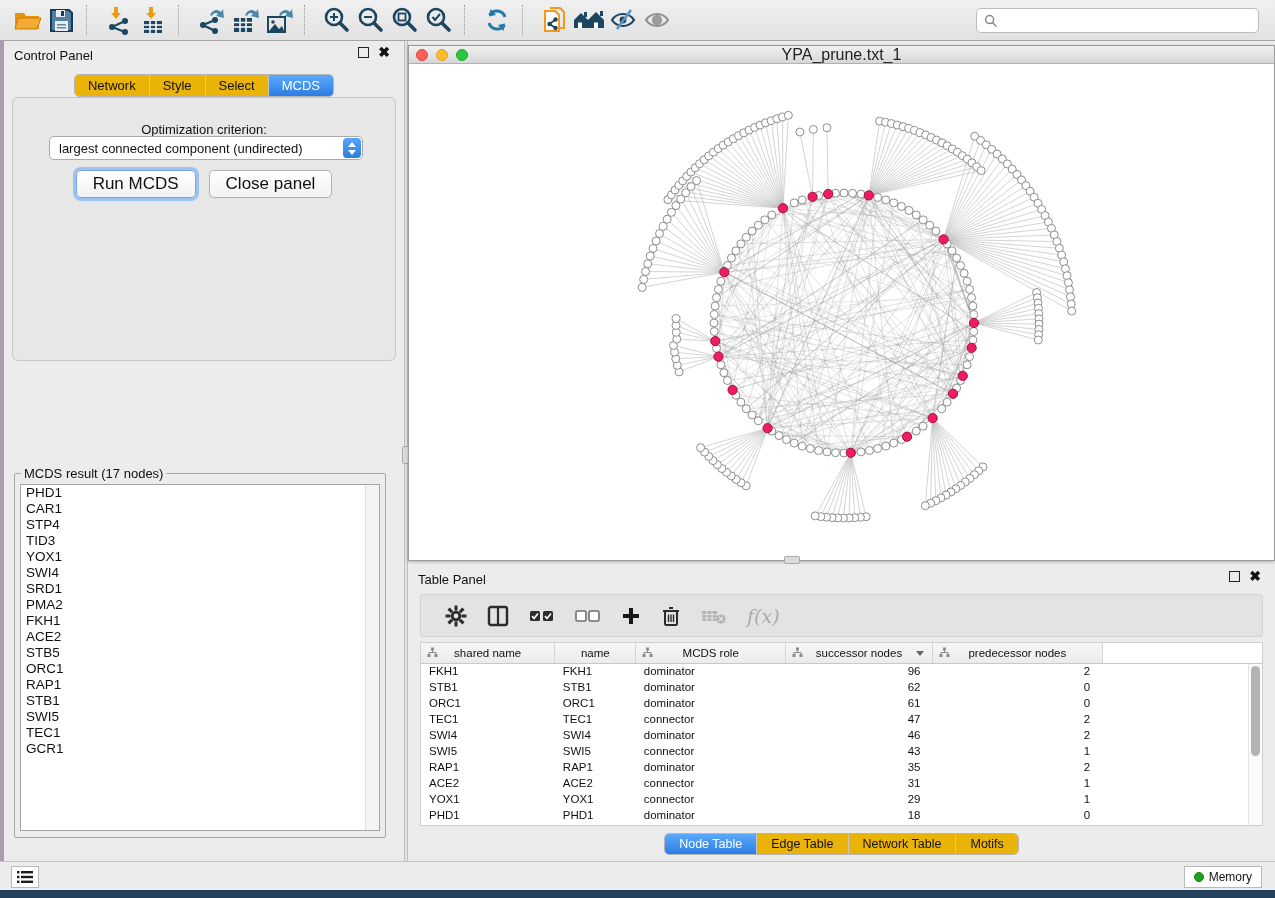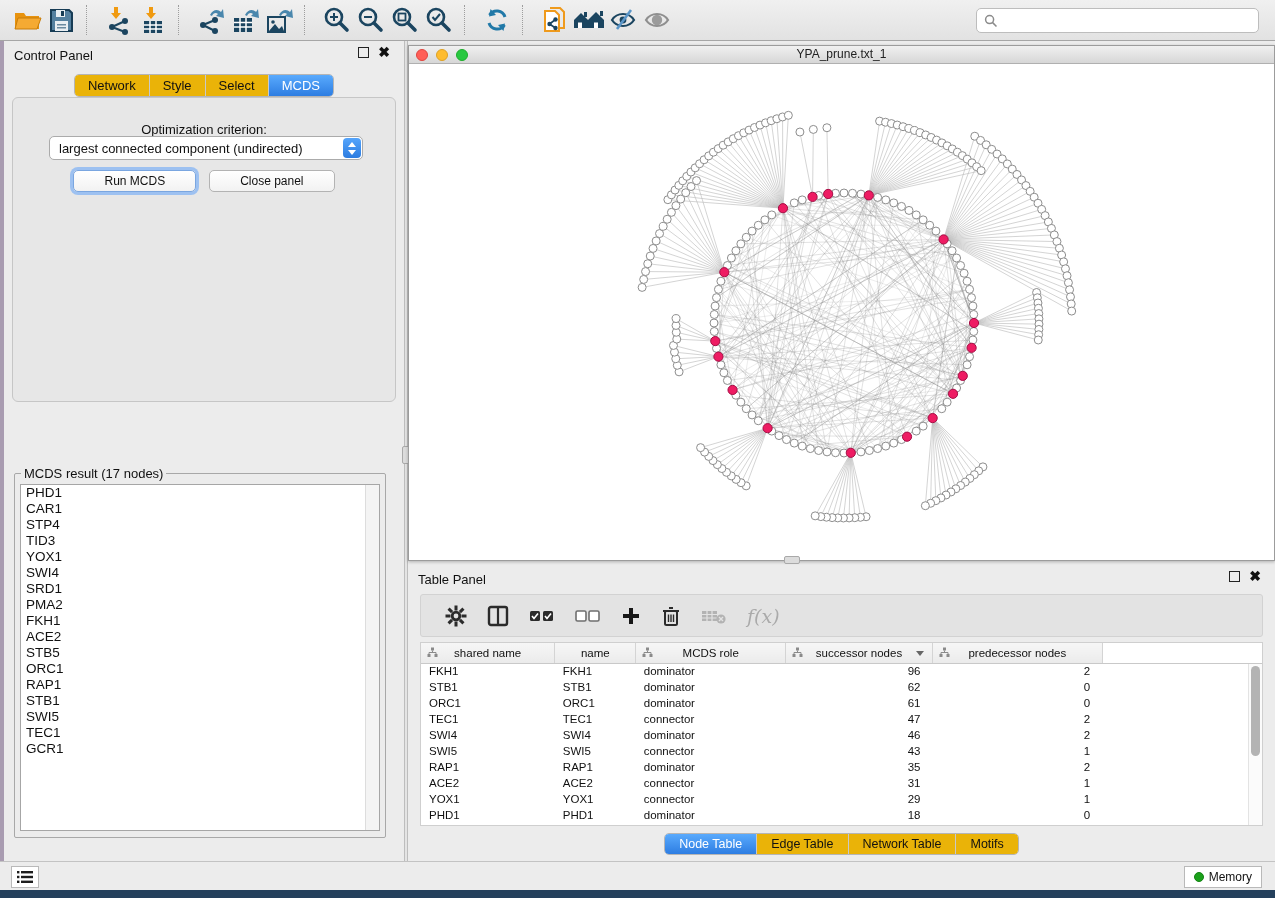--- a/index.html
+++ b/index.html
@@ -29,34 +29,34 @@
   .panel-btns { position:absolute; right:14px; top:6px; display:flex; gap:9px; align-items:center; }
   .float-btn { width:11px; height:11px; border:1.5px solid #222; background:transparent; }
   .close-btn { font-size:14px; font-weight:bold; color:#111; line-height:11px; }
 
   .seg-control { display:inline-flex; border:1px solid #b5b5b5; border-radius:5px; overflow:hidden; background:#fff; }
   .seg { padding:3px 13px; font-size:13px; color:#111; border-left:1px solid #c9c9c9; background:#eab308; white-space:nowrap; }
   .seg:first-child { border-left:none; }
   .seg.active { background:linear-gradient(#59aafd,#2d7de2); color:#fff; }
   .cp-tabs-row { text-align:center; margin-top:7px; position:relative; z-index:2; }
 
-  .cp-subpanel { position:absolute; left:8px; top:56px; width:384px; height:305px;
+  .cp-subpanel { position:absolute; left:8px; top:56px; width:384px; height:264px;
     background:#e7e7e7; border:1px solid #c6c6c6; border-radius:6px; }
   .opt-label { text-align:center; margin-top:24px; font-size:13px; color:#111; }
   .cp-select { position:absolute; left:36px; top:38px; width:314px; height:24px; background:#fff;
     border:1px solid #ababab; border-radius:5px; font-size:13px; color:#111;
     display:flex; align-items:center; padding-left:9px;text-align:center; }
   .cp-select .stepper { position:absolute; right:1px; top:1px; bottom:1px; width:18px; border-radius:4px;
     background:linear-gradient(#55a5fc,#2c7ce0); display:flex; flex-direction:column;
     align-items:center; justify-content:center; gap:3px; }
   .chev-up { width:0; height:0; border-left:4px solid transparent; border-right:4px solid transparent; border-bottom:5px solid #fff; }
   .chev-dn { width:0; height:0; border-left:4px solid transparent; border-right:4px solid transparent; border-top:5px solid #fff; }
   .cp-buttons { position:absolute; left:0; top:72px; width:100%; display:flex; justify-content:center; gap:13px; }
   .mac-btn { background:linear-gradient(#ffffff,#f2f2f2); border:1px solid #b3b3b3; border-radius:5px;
-    font-size:12px; color:#111; padding:3px 30px; }
+    font-size:17px; color:#111; padding:3px 16px; }
   .mac-btn.focused { box-shadow:0 0 0 3px rgba(96,162,250,0.55); border-color:#7aa6e0; }
 
   fieldset.mcds-result { position:absolute; left:10px; top:425px; width:372px; height:372px;
     border:1px solid #a8a8a8; border-radius:2px; background:transparent; padding:0; }
   fieldset.mcds-result legend { font-size:13px; color:#111; margin-left:6px; padding:0 3px; }
   .result-listbox { position:absolute; left:5px; top:3px; right:5px; bottom:6px; background:#fff;
     border:1px solid #a6a6a6; overflow:hidden; }
   .result-scroll { position:absolute; right:0; top:0; bottom:0; width:14px; background:#f4f4f4; border-left:1px solid #ddd; }
   .result-item { font-size:13.5px; color:#111; line-height:16px; padding-left:5px; }
 
@@ -67,21 +67,21 @@
 
   
   .network-window { position:absolute; left:408px; top:45px; width:867px; height:516px;
     border:1px solid #9c9c9c; background:#fff; box-shadow:0 1px 3px rgba(0,0,0,0.25); }
   .net-titlebar { position:relative; height:18px; background:linear-gradient(#f0f0f0,#d7d7d7); border-bottom:1px solid #b0b0b0; }
   .traffic { position:absolute; left:7px; top:3px; display:flex; gap:8px; }
   .light { width:12px; height:12px; border-radius:50%; }
   .light.red { background:#ff5f57; border:1px solid #e0443e; }
   .light.yellow { background:#febc2e; border:1px solid #dea123; }
   .light.green { background:#28c840; border:1px solid #1dad2b; }
-  .net-title { text-align:center; font-size:12px; color:#222; line-height:17px; }
+  .net-title { text-align:center; font-size:16px; color:#222; line-height:17px; }
   .net-canvas { position:absolute; left:0; top:18px; right:0; bottom:0; background:#fff; overflow:hidden; }
 
   
   .table-panel { position:absolute; left:408px; top:565px; width:867px; height:296px; background:#ececec; }
   .tp-toolbar { position:absolute; left:12px; right:12px; top:29px; height:43px;
     background:#e3e3e3; border:1px solid #d2d2d2; border-radius:3px;
     display:flex; align-items:center; gap:20px; padding-left:24px; }
   .tp-icon { display:flex; align-items:center; justify-content:center; }
   .fx-label { font-family:"DejaVu Serif", serif; font-style:italic; font-size:19px; color:#aaa; }
 

